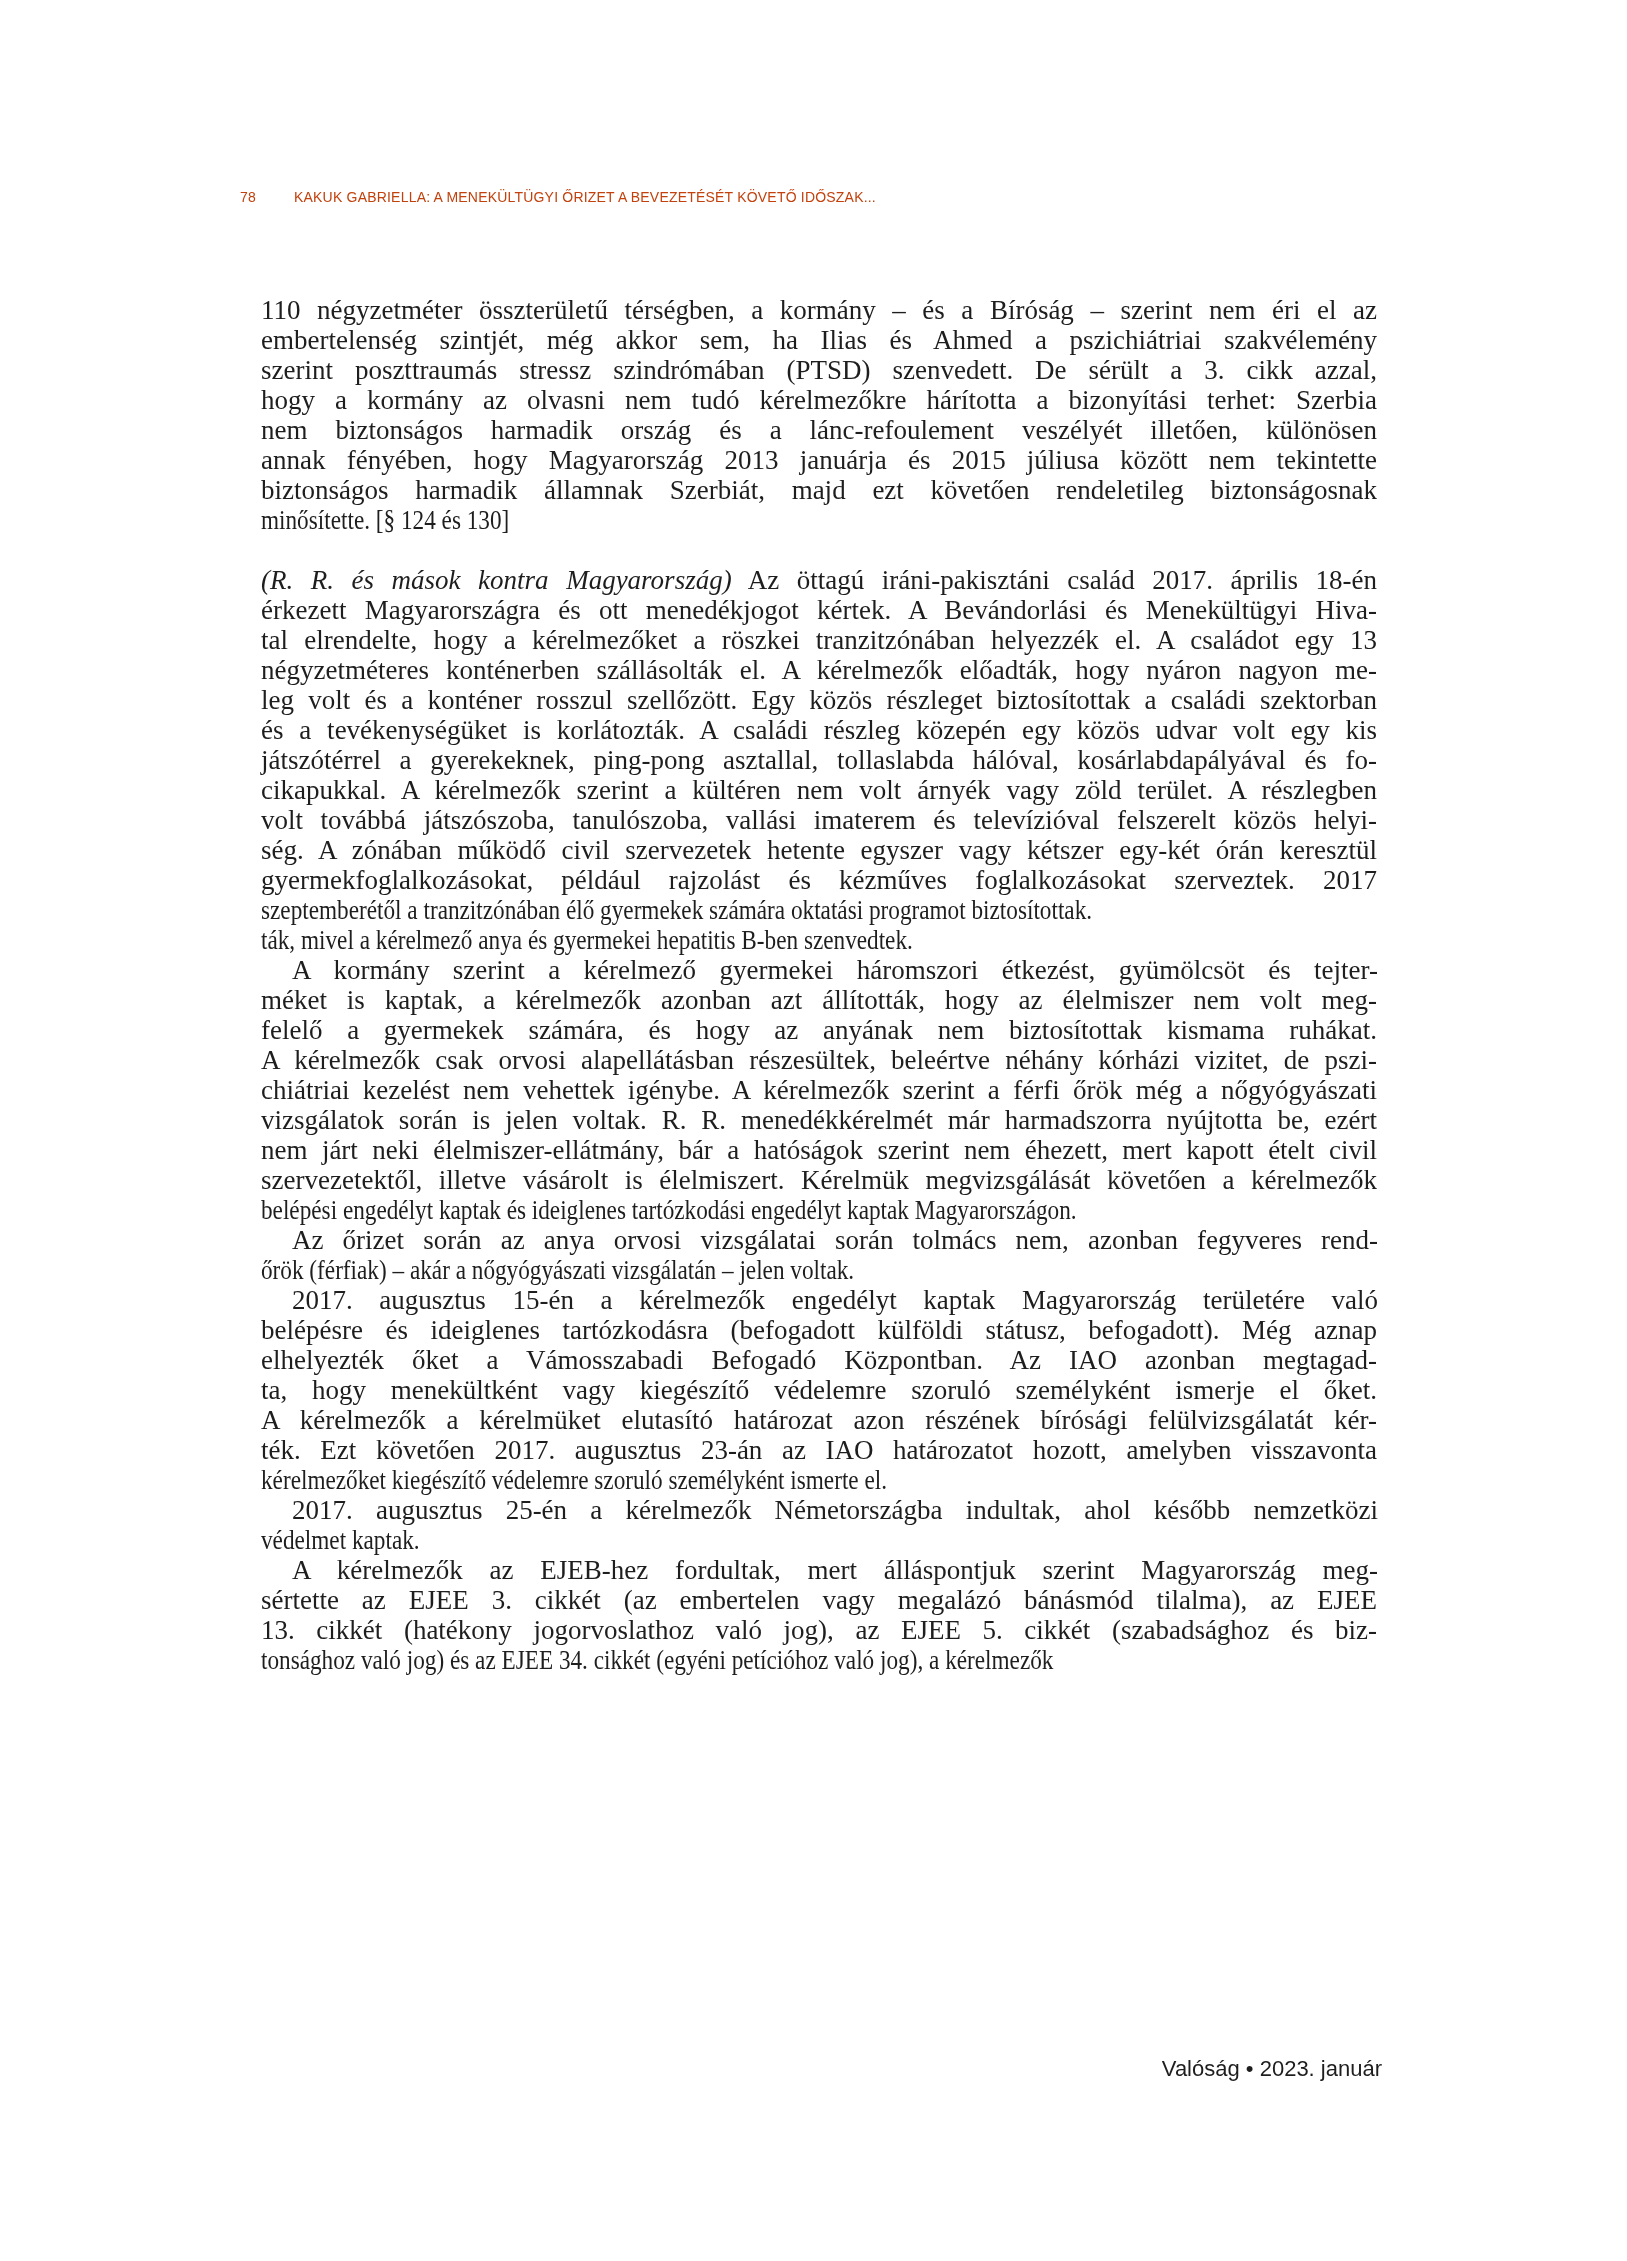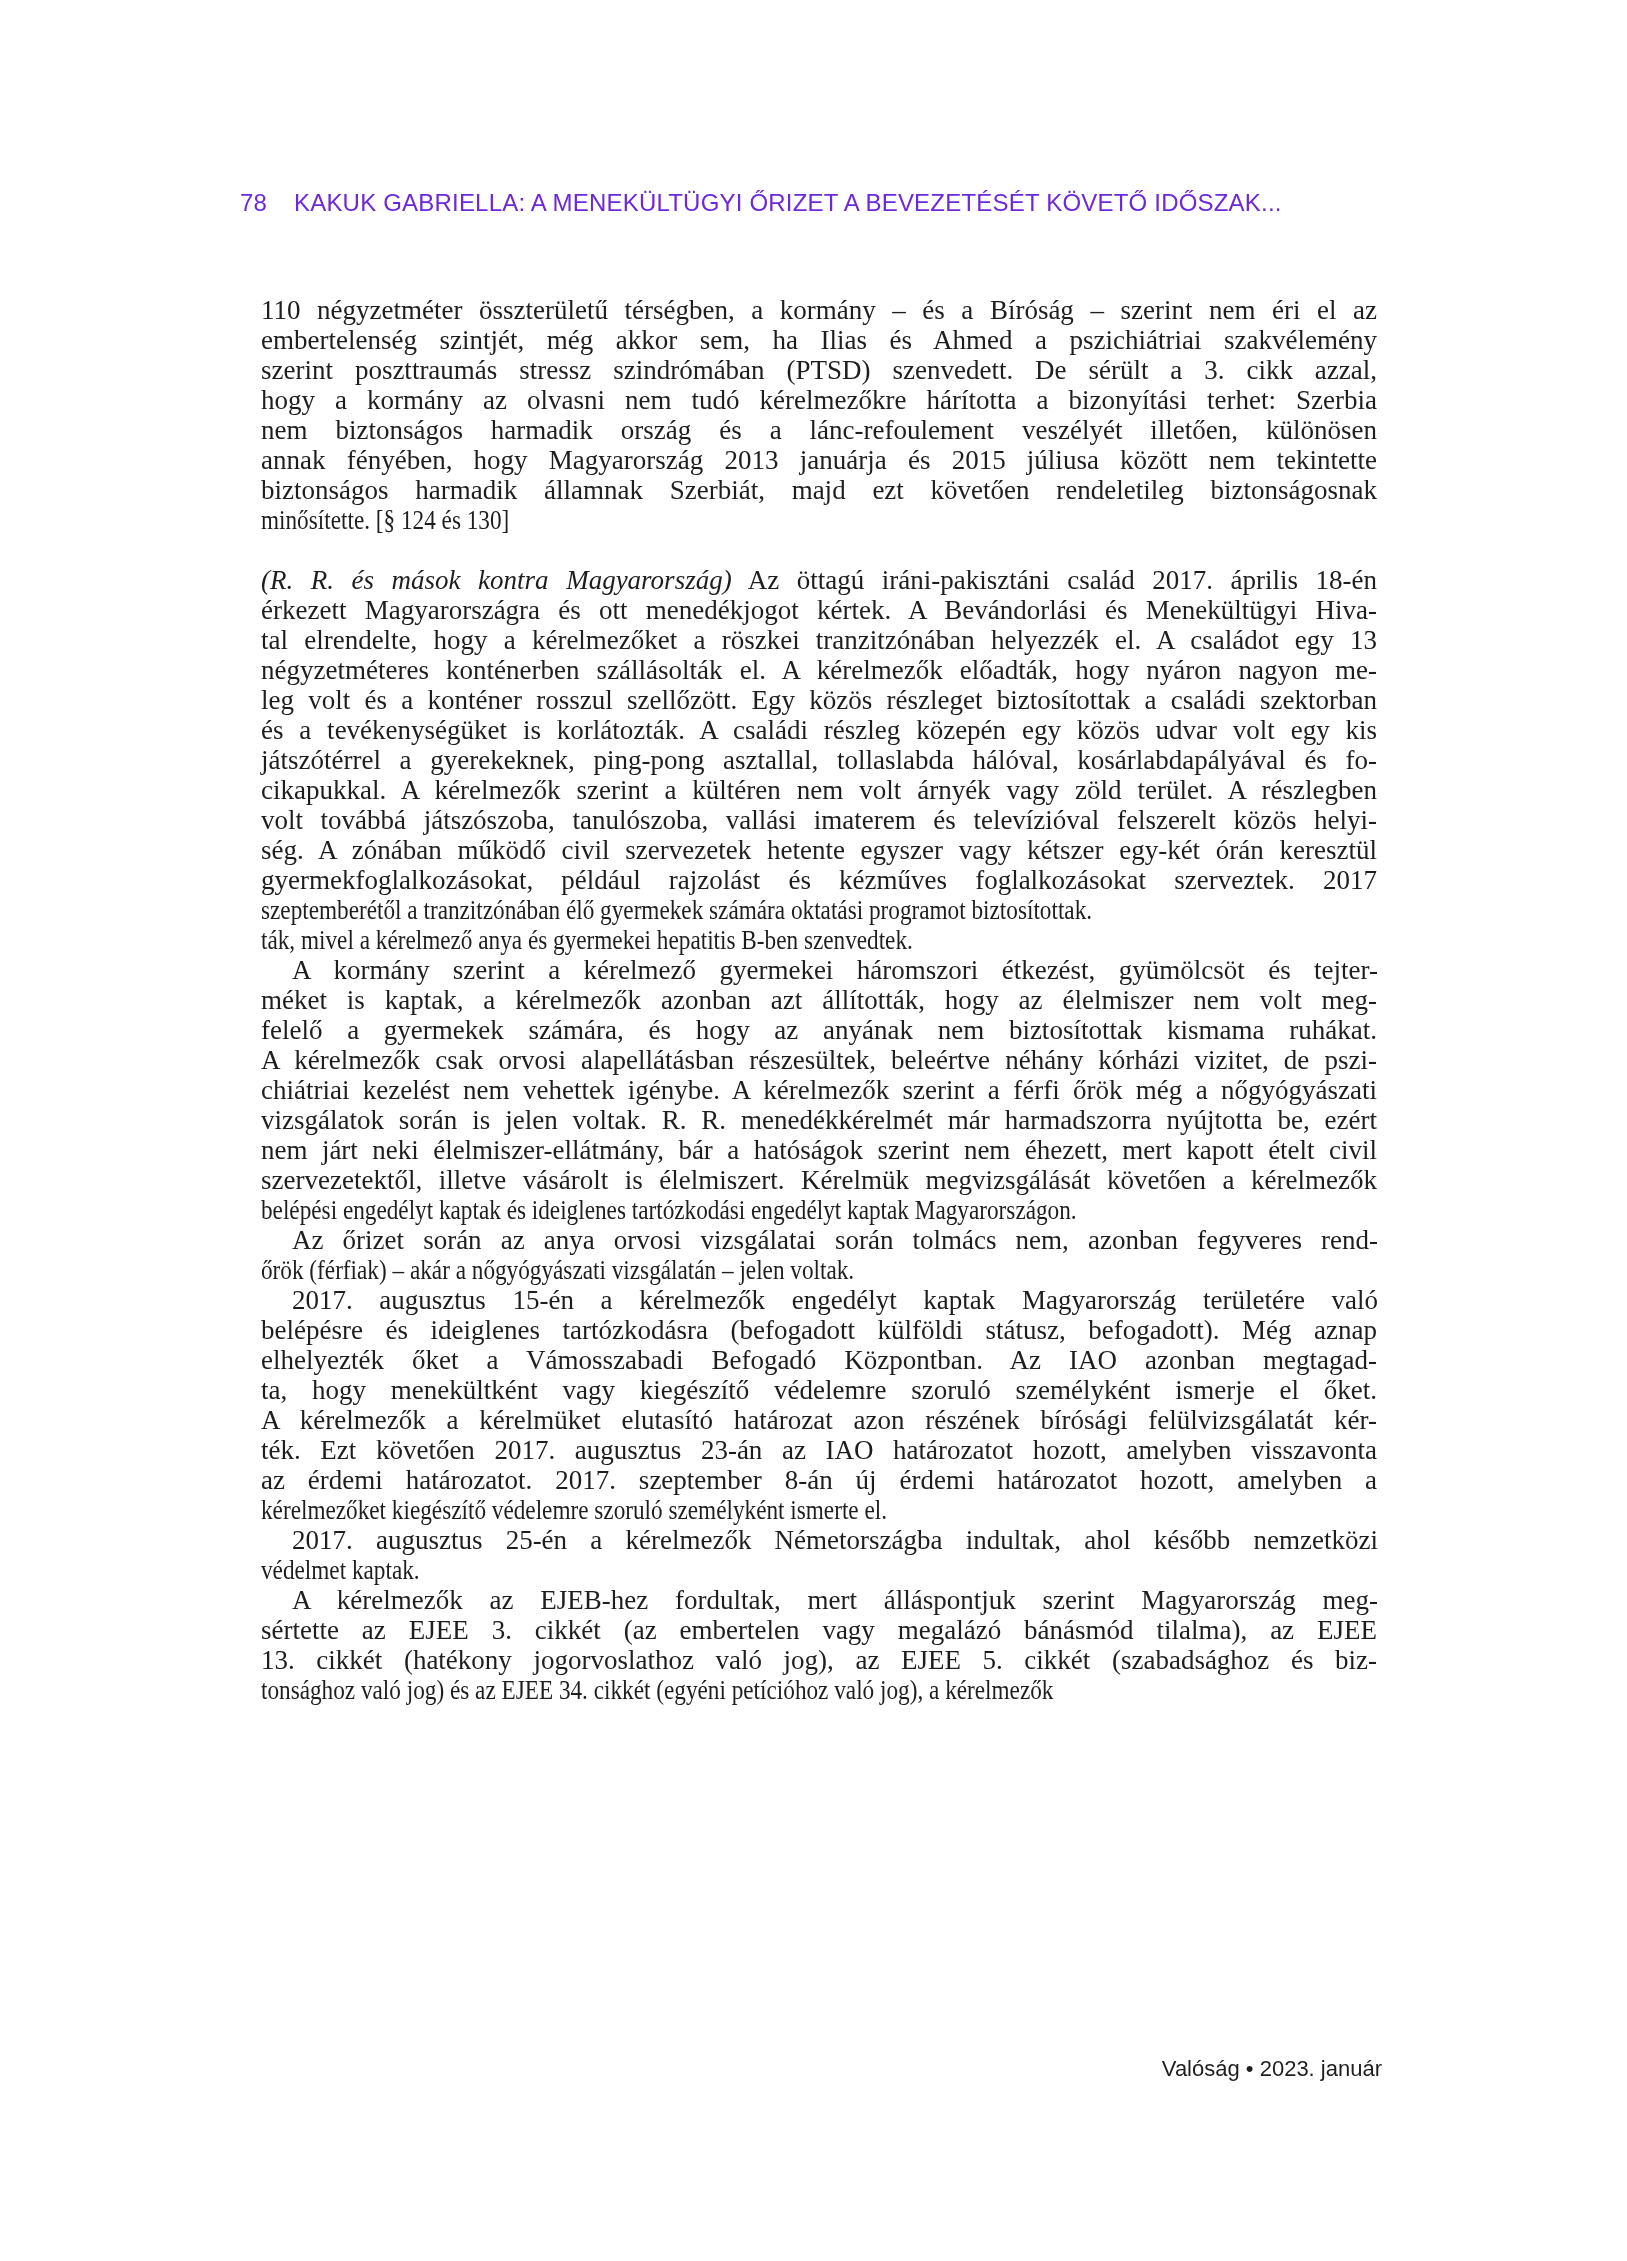--- a/index.html
+++ b/index.html
@@ -1,20 +1,20 @@
 <!DOCTYPE html>
 <html style="font-size:12.3px"><head>
 <meta charset="utf-8">
 <style>
   html, body { margin: 0; padding: 0; background: #ffffff; }
   body { width: 1628px; height: 2261px; position: relative; overflow: hidden; color: #1e1e1e; }
   .header {
     position: absolute; left: 240px; top: 189px; width: 1142px;
-    font-family: "Liberation Sans", sans-serif; font-size: 24px; letter-spacing: 0.2px;
-    white-space: nowrap; color: #6d28d9;
+    font-family: "Liberation Sans", sans-serif; font-size: 14px; letter-spacing: 0.2px;
+    white-space: nowrap; color: #c2410c;
   }
   .header .pnum { display: inline-block; width: 54px; }
   .body {
     position: absolute; left: 261px; top: 295px; width: 1116px;
     font-family: "Liberation Serif", serif; font-size: 27px; line-height: 30px;
     transform-origin: 0 0;
   }
   .line {
     display: block; height: 30px; white-space: nowrap; text-align: justify;
     text-align-last: justify; overflow: visible;
@@ -79,21 +79,20 @@
       <div class="line indent" style="width: 1086px;">Az őrizet során az anya orvosi vizsgálatai során tolmács nem, azonban fegyveres rend-</div>
       <div class="line last" style="transform-origin: 0px 0px; transform: scaleX(0.86);">őrök (férfiak) – akár a nőgyógyászati vizsgálatán – jelen voltak.</div>
     </div>
     <div>
       <div class="line indent" style="width: 1086px;">2017. augusztus 15-én a kérelmezők engedélyt kaptak Magyarország területére való</div>
       <div class="line" style="width: 1116px;">belépésre és ideiglenes tartózkodásra (befogadott külföldi státusz, befogadott). Még aznap</div>
       <div class="line" style="width: 1116px;">elhelyezték őket a Vámosszabadi Befogadó Központban. Az IAO azonban megtagad-</div>
       <div class="line" style="width: 1116px;">ta, hogy menekültként vagy kiegészítő védelemre szoruló személyként ismerje el őket.</div>
       <div class="line" style="width: 1116px;">A kérelmezők a kérelmüket elutasító határozat azon részének bírósági felülvizsgálatát kér-</div>
       <div class="line" style="width: 1116px;">ték. Ezt követően 2017. augusztus 23-án az IAO határozatot hozott, amelyben visszavonta</div>
-      <div class="line" style="width: 1116px;">az érdemi határozatot. 2017. szeptember 8-án új érdemi határozatot hozott, amelyben a</div>
       <div class="line last" style="transform-origin: 0px 0px; transform: scaleX(0.86);">kérelmezőket kiegészítő védelemre szoruló személyként ismerte el.</div>
     </div>
     <div>
       <div class="line indent" style="width: 1086px;">2017. augusztus 25-én a kérelmezők Németországba indultak, ahol később nemzetközi</div>
       <div class="line last" style="transform-origin: 0px 0px; transform: scaleX(0.86);">védelmet kaptak.</div>
     </div>
     <div>
       <div class="line indent" style="width: 1086px;">A kérelmezők az EJEB-hez fordultak, mert álláspontjuk szerint Magyarország meg-</div>
       <div class="line" style="width: 1116px; font-family: Liberation Serif, serif;">sértette az EJEE 3. cikkét (az embertelen vagy megalázó bánásmód tilalma), az EJEE</div>
       <div class="line" style="width: 1116px;">13. cikkét (hatékony jogorvoslathoz való jog), az EJEE 5. cikkét (szabadsághoz és biz-</div>

